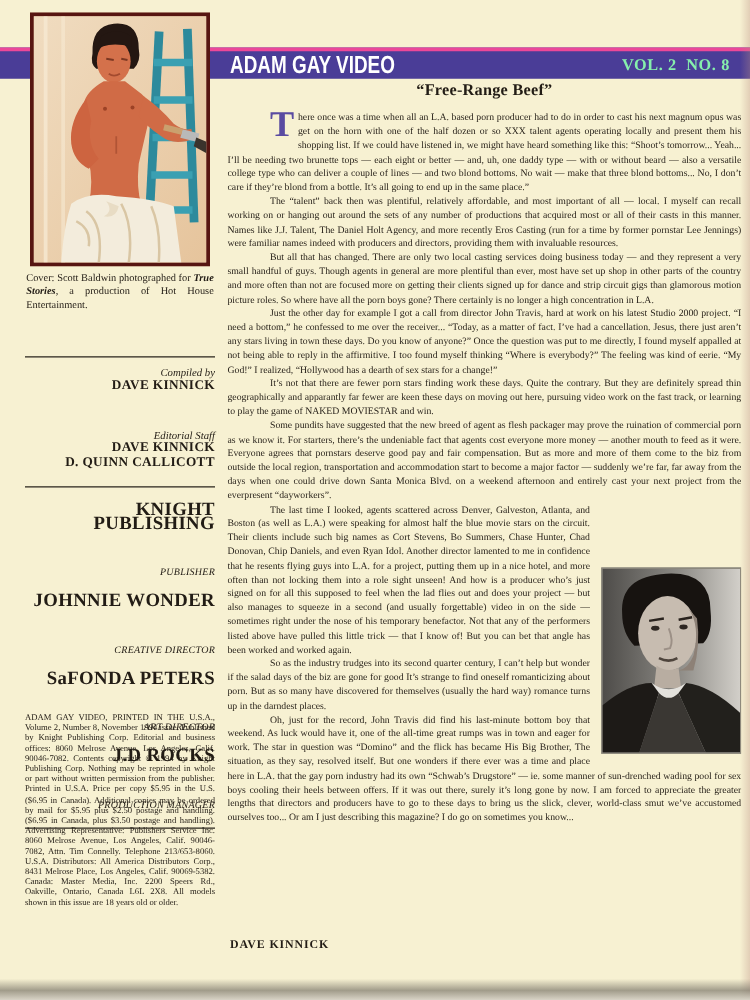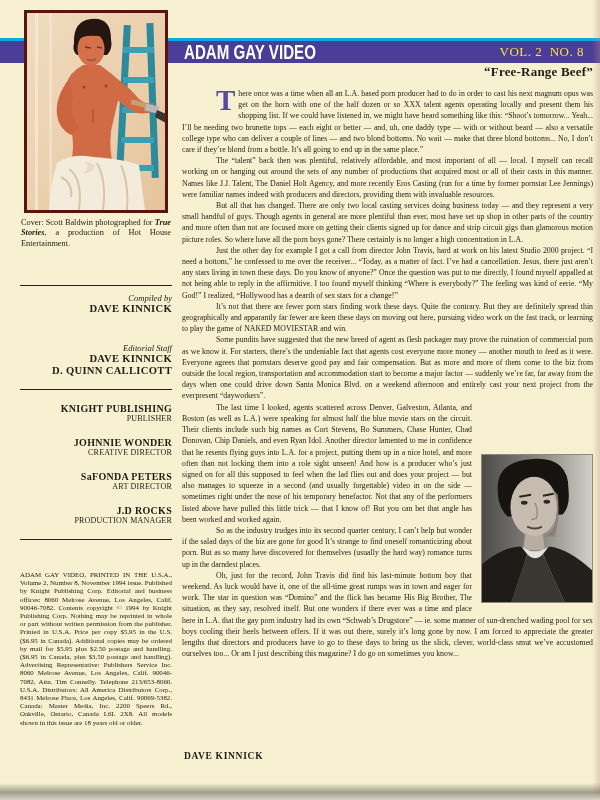--- a/index.html
+++ b/index.html
@@ -1,50 +1,50 @@
 <!DOCTYPE html>
 <html><head>
 <meta charset="utf-8">
 <style>
   html,body{margin:0;padding:0;background:#e8e4d4;}
   .page{position:relative;width:600px;height:800px;background:#f7f1d2;overflow:hidden;
         font-family:"Liberation Serif",serif;color:#221c15;}
   
   .banner{position:absolute;left:0;top:38px;width:600px;height:25px;background:#4a3d97;
-          border-top:3px solid #0ea5e9;box-sizing:border-box;z-index:1;}
+          border-top:3px solid #ec4899;box-sizing:border-box;z-index:1;}
   .masthead{position:absolute;left:184px;top:0px;color:#fff;font-family:"Liberation Sans",sans-serif;
             font-weight:bold;font-size:18px;transform:scaleX(.84) scaleY(1.1);transform-origin:left top;
             white-space:pre;}
-  .issue{position:absolute;right:16px;top:3px;color:#fde047;font-weight:normal;font-size:13px;
+  .issue{position:absolute;right:16px;top:3px;color:#86efac;font-weight:bold;font-size:13px;
          letter-spacing:.5px;white-space:pre;}
   
   .cover-photo{position:absolute;left:24px;top:10px;width:144px;height:203px;border:3px solid #571511;
                background:#ecd0ab;box-sizing:border-box;z-index:3;}
   .cover-photo svg{display:block;width:100%;height:100%;}
   .cover-caption{position:absolute;left:21px;top:218px;width:150px;font-size:8.3px;line-height:10.4px;
                  text-align:justify;}
   .cover-caption .vid-title{font-style:italic;font-weight:bold;}
   
   .credits{position:absolute;left:20px;top:285px;width:152px;text-align:right;}
   .rule{border:0;border-top:1.2px solid #2a241c;margin:0;}
   .credit-label{font-style:italic;font-size:8.6px;line-height:10px;margin-top:7px;}
   .credit-name{font-weight:bold;font-size:10.6px;line-height:12px;letter-spacing:.3px;}
   .credits .second-block{margin-top:28px;}
   .credits .mid-rule{margin-top:12px;}
   .staff-entry{margin-top:13px;}
   .staff-entry:first-of-type{margin-top:14px;}
-  .staff-name{font-weight:bold;font-size:10px;line-height:11px;letter-spacing:.3px;}
-  .staff-role{font-size:8px;line-height:10px;letter-spacing:.2px;}
+  .staff-name{font-weight:bold;font-size:15px;line-height:11px;letter-spacing:.3px;}
+  .staff-role{font-style:italic;font-size:8px;line-height:10px;letter-spacing:.2px;margin-top:28px;}
   .credits .end-rule{margin-top:13px;}
   
   .fine-print{position:absolute;left:20px;top:571px;width:152px;font-size:6.9px;line-height:8.2px;
               text-align:justify;}
   
   .article{position:absolute;left:182px;top:64px;width:411px;height:683px;overflow:hidden;}
-  .article-title{text-align:right;font-weight:bold;font-size:13px;margin:0 0 8px 0;letter-spacing:.2px;}
+  .article-title{text-align:center;font-weight:bold;font-size:13px;margin:0 0 8px 0;letter-spacing:.2px;}
   .para{margin:0;font-size:7.8px;line-height:11.2px;text-align:justify;}
   .indent{text-indent:34px;}
   .dropcap{float:left;font-size:29px;line-height:23px;margin-left:34px;margin-right:3px;margin-top:1px;
            color:#5a4ba1;font-weight:bold;}
   .portrait{float:right;width:112px;height:149px;margin:52px 0 6px 9px;background:#7c7c78;
             border:1px solid #8e897c;box-sizing:border-box;}
   .portrait svg{display:block;width:100%;height:100%;}
   .byline{position:absolute;left:184px;top:751px;font-weight:bold;font-size:9.5px;letter-spacing:.7px;}
   
   .bottom-edge{position:absolute;left:0;bottom:0;width:600px;height:17px;

